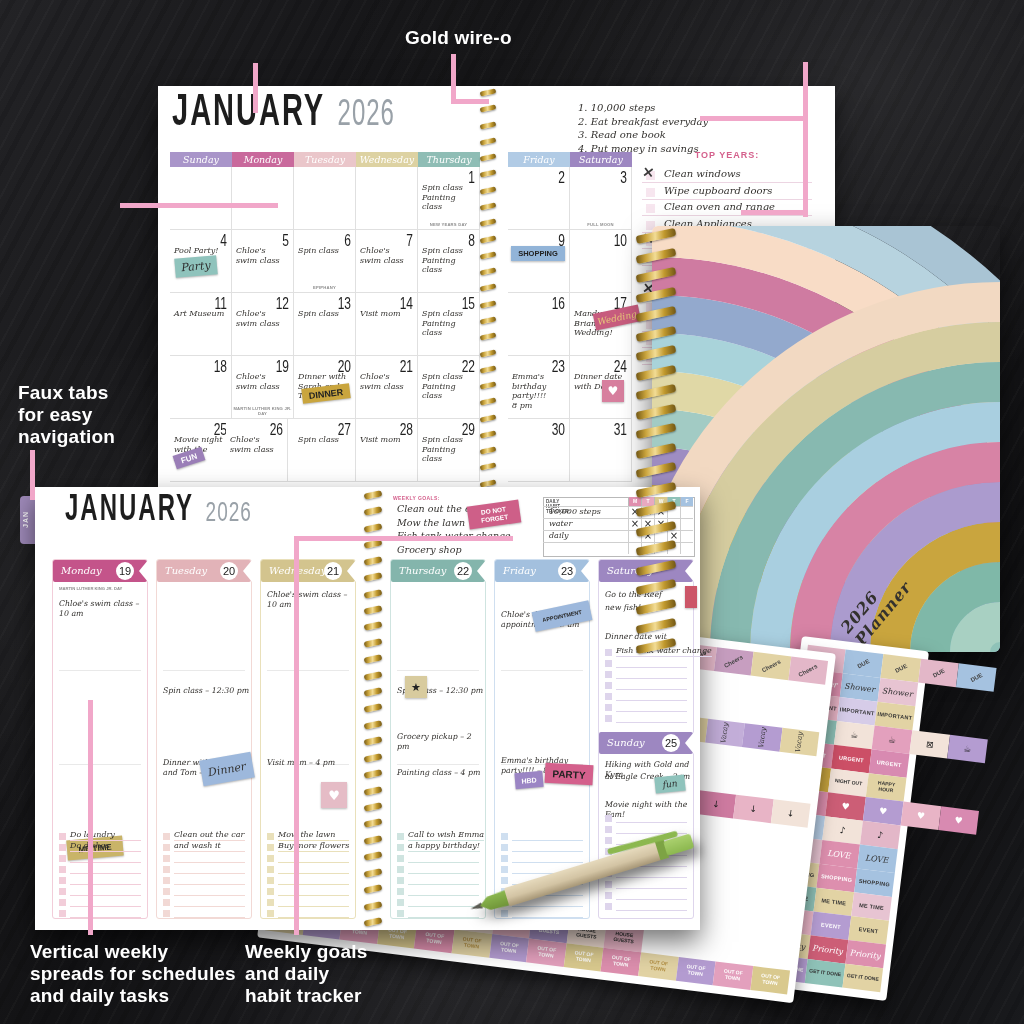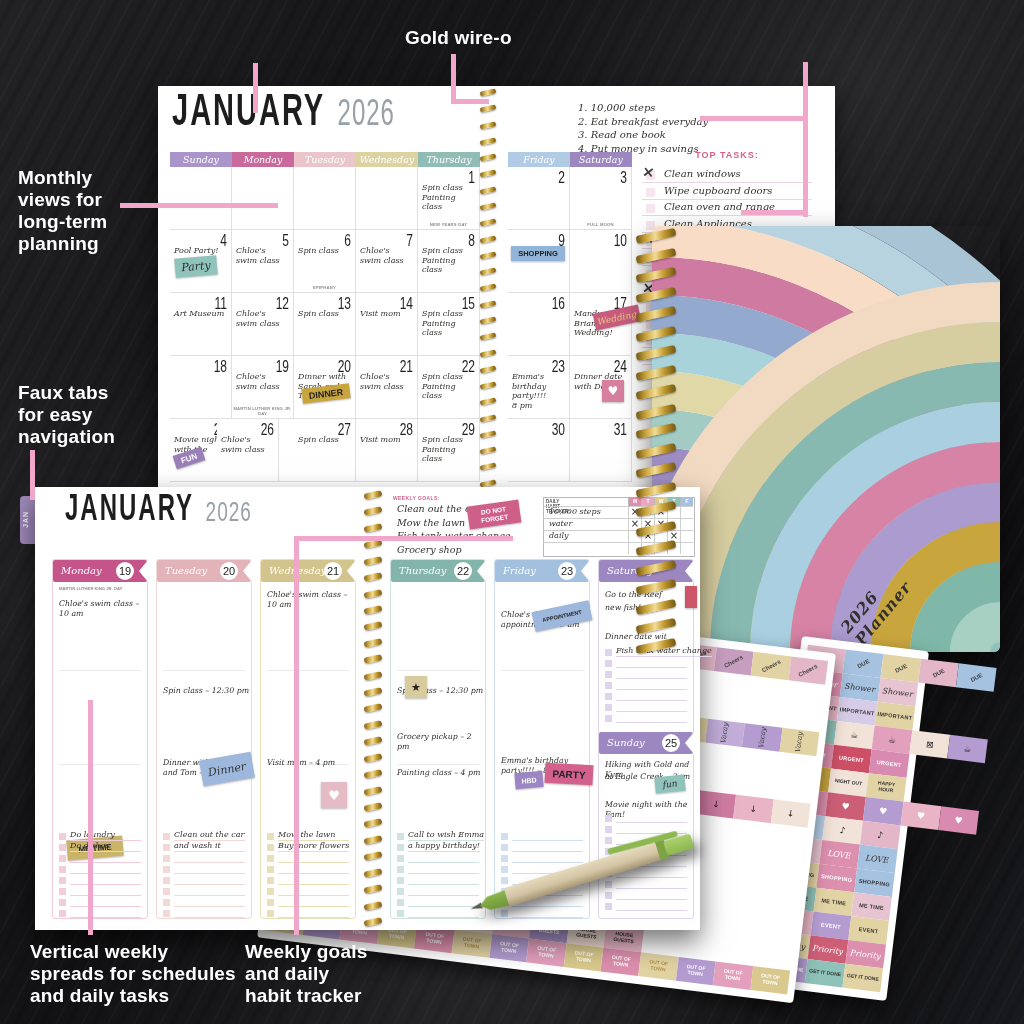--- a/index.html
+++ b/index.html
@@ -124,21 +124,21 @@
         </div>
         <div class="cell" style="left: 248px; top: 204px; width: 61px; height: 62px;">
           <div class="dnum">22</div>
           <div class="evs">Spin class<br>Painting class</div>
         </div>
         <div class="cell" style="left: 0px; top: 267px; width: 61px; height: 62px;">
           <div class="dnum">25</div>
           <div class="evs">Movie night<br>with the Fam!</div>
           <div class="stk" style="left: 4px; top: 32px; width: 30px; height: 14px; background: rgb(155, 127, 184); color: rgb(255, 255, 255); transform: rotate(-18deg); font: 700 8px &quot;Liberation Sans&quot;, sans-serif;">FUN</div>
         </div>
-        <div class="cell" style="left: 47px; top: 267px; width: 61px; height: 62px; text-decoration: underline;">
+        <div class="cell" style="left: 56px; top: 267px; width: 61px; height: 62px; text-decoration: underline;">
           <div class="dnum">26</div>
           <div class="evs">Chloe's<br>swim class</div>
         </div>
         <div class="cell" style="left: 124px; top: 267px; width: 61px; height: 62px;">
           <div class="dnum">27</div>
           <div class="evs">Spin class</div>
         </div>
         <div class="cell" style="left: 186px; top: 267px; width: 61px; height: 62px;">
           <div class="dnum">28</div>
           <div class="evs">Visit mom</div>
@@ -191,21 +191,21 @@
         </div>
         <div style="left: 0px; top: 0px; width: 124px; height: 330px; border: 1px solid rgb(224, 224, 224); box-sizing: border-box; pointer-events: none;"></div>
       </div>
     <div id="m-goals" class="abs" style="left:420px;top:16px;">
         <div style="left: 0px; top: 0px; position: absolute; white-space: nowrap; font: italic 10px &quot;DejaVu Serif&quot;, serif; color: rgb(51, 49, 46);">1. 10,000 steps</div>
         <div style="left: 0px; top: 13.5px; position: absolute; white-space: nowrap; font: italic 10px &quot;DejaVu Serif&quot;, serif; color: rgb(51, 49, 46);">2. Eat breakfast everyday</div>
         <div style="left: 0px; top: 27px; position: absolute; white-space: nowrap; font: italic 10px &quot;DejaVu Serif&quot;, serif; color: rgb(51, 49, 46);">3. Read one book</div>
         <div style="left: 0px; top: 40.5px; position: absolute; white-space: nowrap; font: italic 10px &quot;DejaVu Serif&quot;, serif; color: rgb(51, 49, 46);">4. Put money in savings</div>
       </div>
     <div id="m-tasks" class="abs" style="left:484px;top:64px;width:170px;">
-        <div style="position: absolute; left: 0px; top: 0px; width: 170px; text-align: center; font: 700 9px &quot;Liberation Sans&quot;, sans-serif; color: rgb(212, 96, 140); letter-spacing: 1px;">TOP TASKS:</div>
+        <div style="position: absolute; left: 0px; top: 0px; width: 170px; text-align: center; font: 700 9px &quot;Liberation Sans&quot;, sans-serif; color: rgb(212, 96, 140); letter-spacing: 1px;">TOP YEARS:</div>
         <div style="position: absolute; left: 0px; top: 16px; width: 170px; height: 16px; border-bottom: 1px solid rgb(236, 213, 226);">
           <div style="position: absolute; left: 4px; top: 5px; width: 9px; height: 9px; background: rgb(247, 230, 239);"></div>
           <div style="position: absolute; left: 22px; top: 2px; white-space: nowrap; font: italic 10px &quot;DejaVu Serif&quot;, serif; color: rgb(51, 49, 46);">Clean windows</div>
           <div class="xmark" style="left: 0px; top: 0px; transform: rotate(8deg); font-size: 15px;">×</div>
         </div>
         <div style="position: absolute; left: 0px; top: 32.5px; width: 170px; height: 16px; border-bottom: 1px solid rgb(236, 213, 226);">
           <div style="position: absolute; left: 4px; top: 5px; width: 9px; height: 9px; background: rgb(247, 230, 239);"></div>
           <div style="position: absolute; left: 22px; top: 2px; white-space: nowrap; font: italic 10px &quot;DejaVu Serif&quot;, serif; color: rgb(51, 49, 46);">Wipe cupboard doors</div>
         </div>
         <div style="position: absolute; left: 0px; top: 49px; width: 170px; height: 16px; border-bottom: 1px solid rgb(236, 213, 226);">
@@ -1377,24 +1377,20 @@
   <div id="pen" class="abs" style="left:470px;top:893px;width:240px;height:26px;transform:rotate(-17deg);transform-origin:10px 13px;z-index:50;filter:drop-shadow(4px 9px 6px rgba(0,0,0,.5));">
     <div class="abs" style="left:0;top:10px;width:12px;height:6px;background:#5a5a52;clip-path:polygon(0 50%,100% 0,100% 100%);"></div>
     <div class="abs" style="left: 10px; top: 5px; width: 30px; height: 16px; clip-path: polygon(0px 50%, 30% 8%, 100% 0px, 100% 100%, 30% 92%); background: linear-gradient(rgb(140, 184, 79), rgb(111, 148, 56));" id="pen-nose"></div>
     <div class="abs" style="left: 38px; top: 3px; width: 160px; height: 19px; border-radius: 2px; background: linear-gradient(rgb(230, 218, 189), rgb(211, 196, 164) 55%, rgb(166, 150, 118));" id="pen-barrel"></div>
     <div class="abs" style="left: 196px; top: 3px; width: 9px; height: 19px; background: rgb(125, 163, 68);" id="pen-ring"></div>
     <div class="abs" style="left: 204px; top: 5px; width: 28px; height: 15px; border-radius: 3px; background: linear-gradient(rgb(170, 208, 110), rgb(140, 184, 79));" id="pen-clicker"></div>
     <div class="abs" style="left: 148px; top: -3px; width: 72px; height: 6px; border-radius: 3px; transform: rotate(2deg); background: rgb(140, 184, 79);" id="pen-clip"></div>
   </div>
 
   <div class="callout" style="left:405px;top:27px;">Gold wire-o</div>
-  <div class="callout" style="left:18px;top:167px;">Monthly
-views for
-long-term
-planning</div>
   <div class="callout" style="left:18px;top:382px;">Faux tabs
 for easy
 navigation</div>
   <div class="callout" style="left:30px;top:941px;">Vertical weekly
 spreads for schedules
 and daily tasks</div>
   <div class="callout" style="left:245px;top:941px;">Weekly goals
 and daily
 habit tracker</div>
 

